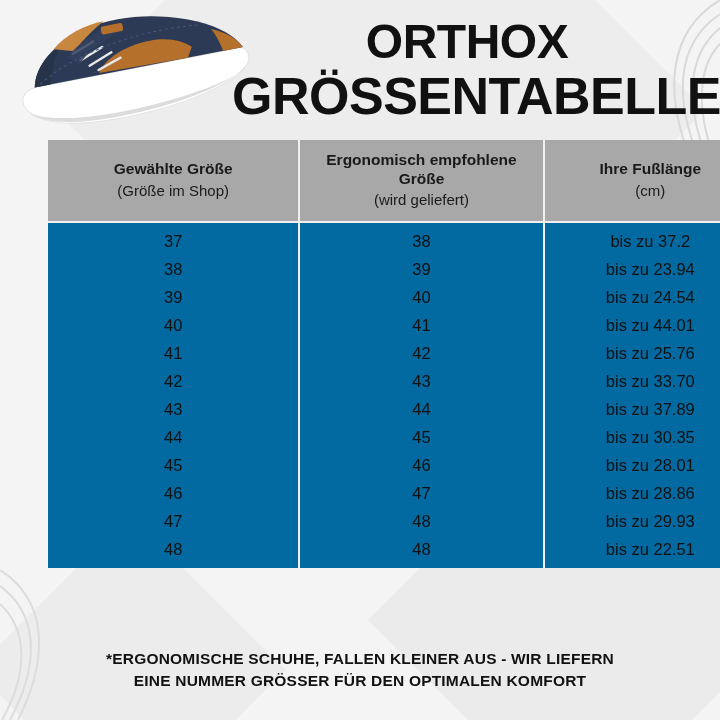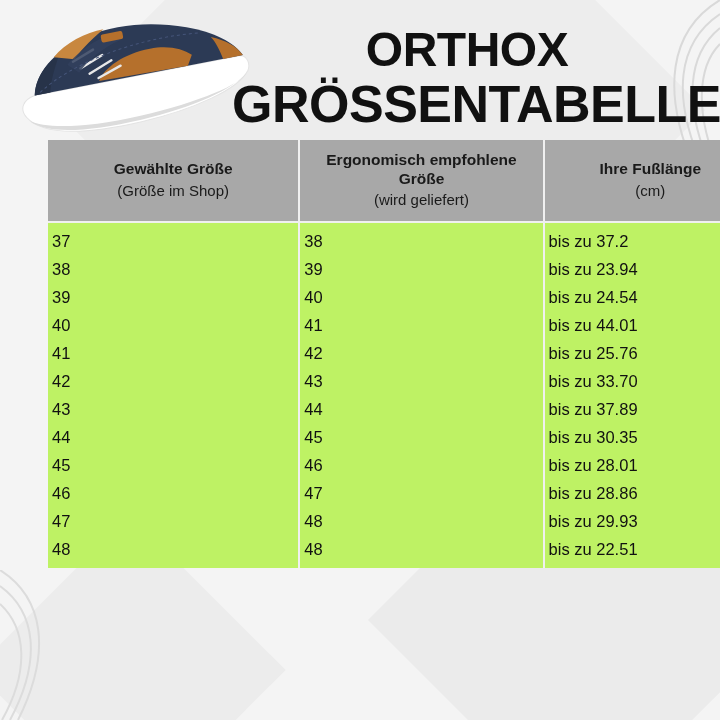--- a/index.html
+++ b/index.html
@@ -49,21 +49,20 @@
     position: absolute;
     left: 0; bottom: 0;
     width: 110px; height: 150px;
     pointer-events: none;
   }
 
   
   .header {
     position: relative;
     height: 140px;
-    margin-top: 8px;
   }
   .title-block {
     position: absolute;
     right: 18px;
     top: 18px;
     width: 470px;
     text-align: center;
   }
   .title-line {
     font-weight: bold;
@@ -111,24 +110,24 @@
     font-size: 15px;
     font-weight: normal;
     margin-top: 3px;
   }
   .head-rule td {
     padding: 0;
     height: 2px;
     background: #f0f0f0;
   }
   table.size-table tbody td {
-    background: #bef264;
+    background: #0369a1;
     color: #111111;
     font-size: 16.5px;
-    text-align: left;
+    text-align: center;
     padding: 4.5px 4px;
     border-right: 2px solid #f0f0f0;
     font-weight: normal;
   }
   table.size-table tbody td:last-child { border-right: none; }
   table.size-table tbody tr:first-child td { padding-top: 9px; }
   table.size-table tbody tr:last-child td { padding-bottom: 9px; }
   .col-a { width: 35.5%; }
   .col-b { width: 34.5%; }
   .col-c { width: 30%; }
@@ -298,15 +297,17 @@
           <tr>
             <td class="col-a">48</td>
             <td class="col-b">48</td>
             <td class="col-c">bis zu 22.51</td>
           </tr>
         </tbody>
     </table>
   </div>
 
   <div class="footer">
+    <div>*ERGONOMISCHE SCHUHE, FALLEN KLEINER AUS - WIR LIEFERN</div>
+    <div>EINE NUMMER GRÖSSER FÜR DEN OPTIMALEN KOMFORT</div>
   </div>
 
 </div>
 
 </body></html>

